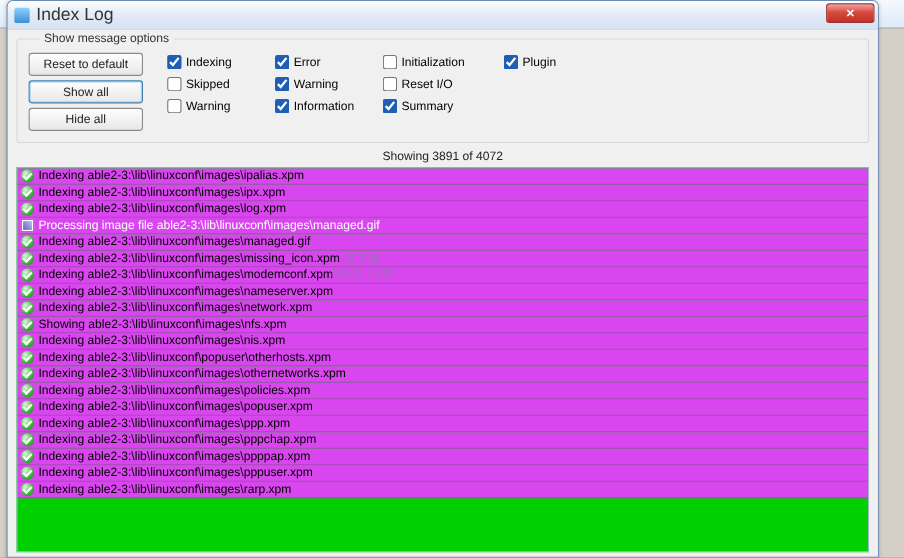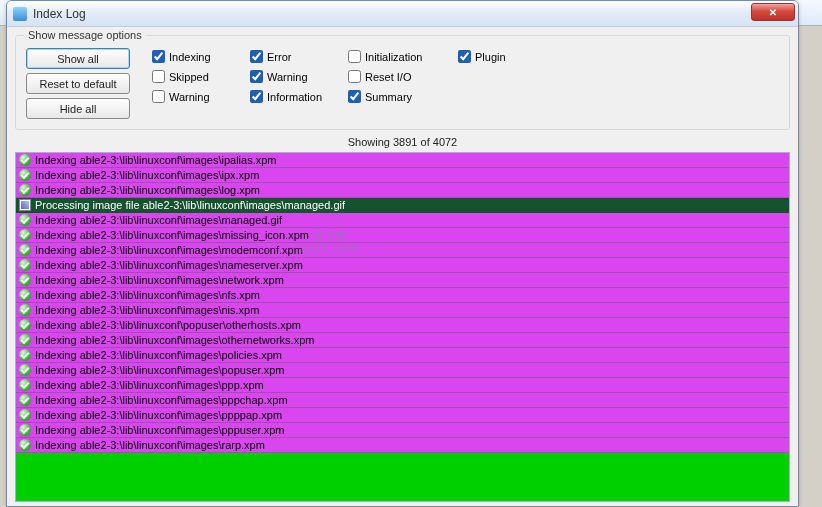--- a/index.html
+++ b/index.html
@@ -6,45 +6,45 @@
 body { background: #d4d0c8; width:822px; height:507px; overflow:hidden; position:relative; }
 
 
 .backdrop { position:absolute; top:0; left:0; right:0; height:26px; background:linear-gradient(#f5f9fe,#ddeaf9); border-bottom:1px solid #b0b0b0; }
 .backdrop-title { position:absolute; top:4px; left:115px; color:#c2c7cf; font-size:12px; font-style:italic; }
 
 
 .window { position:absolute; top:0; left:6px; width:793px; height:507px; background:#fff; border:1px solid #6d8ab0; border-radius:6px 6px 0 0; box-shadow:0 0 4px rgba(0,0,0,.2); display:flex; flex-direction:column; overflow:hidden; }
 .titlebar { height:26px; background:linear-gradient(#fefeff,#e4ecf7 45%,#d6e3f3); display:flex; align-items:center; padding:0 4px 0 6px; border-bottom:1px solid #c0cddf; position:relative; }
 .titlebar .ico { width:14px; height:14px; background:linear-gradient(#8fd1ff,#3a8ed4); border-radius:2px; margin-right:6px; }
-.titlebar .ttl { font-size:12px; color:#333; }
+.titlebar .ttl { font-size:16px; color:#333; }
 .closebtn { position:absolute; right:3px; top:2px; width:44px; height:18px; background:linear-gradient(#f4a1a0,#d64b3f 45%,#c13225); border:1px solid #933; border-radius:3px; color:#fff; display:flex; align-items:center; justify-content:center; font-weight:bold; font-size:12px; cursor:default; font-family:Arial; }
 .closebtn:before{content:"✕"; font-size:10px;}
 
 .client { flex:1; padding:8px 8px 4px 8px; display:flex; flex-direction:column; overflow:hidden; background:#f0f0f0; }
 
 
 .group { border:1px solid #d8d8d8; border-radius:3px; padding:8px 10px 10px 10px; background:#f0f0f0; margin-bottom:2px; position:relative; }
-.group-title { position:absolute; top:-7px; left:8px; background:#f0f0f0; padding:0 4px; color:#333; }
+.group-title { position:absolute; top:-7px; left:20px; background:#f0f0f0; padding:0 4px; color:#333; }
 .opts-row { display:flex; align-items:flex-start; gap:22px; }
 .btncol { display:flex; flex-direction:column; gap:4px; margin-top:4px; }
 .btn { width:104px; height:21px; border:1px solid #8a8a8a; border-radius:3px; background:linear-gradient(#fefefe,#e7e7e7); cursor:default; display:flex; align-items:center; justify-content:center; color:#222; }
 .btn.focus { border:1px solid #3c7fb1; box-shadow:0 0 0 1px #a9d4f2 inset; }
 
 .checks { display:grid; grid-template-columns:88px 88px 100px 80px; column-gap:10px; row-gap:7px; margin-top:6px; }
 .chk { display:flex; align-items:center; gap:4px; white-space:nowrap; }
 .chk input { width:13px; height:13px; accent-color:#1e5fb3; }
 
 .status-line { text-align:center; padding:4px 0 4px 0; color:#222; }
 
 
 .listwrap { flex:1; border:1px solid #9fb3c9; background:#00d000; overflow-y:scroll; overflow-x:hidden; }
 .row { display:flex; align-items:center; height:15px; padding-left:3px; border-bottom:1px solid rgba(0,100,0,.25); color:#000; white-space:nowrap; }
 .row.green { background:#d946ef; }
-.row.blue { background:#14532d; color:#fff; }
+.row.blue { background:#d946ef; color:#fff; }
 .row .ic { width:12px; height:12px; margin-right:4px; display:flex; align-items:center; justify-content:center; flex-shrink:0; }
 .ic.ok { background:radial-gradient(circle at 35% 30%, #dff7df, #35b535 60%, #118811); border-radius:50%; position:relative; }
 .ic.ok:after { content:""; position:absolute; left:2px; top:3px; width:6px; height:3px; border-left:2px solid #fff; border-bottom:2px solid #fff; transform:rotate(-45deg); }
 .ic.proc { background:#fff; border:1px solid #888; position:relative; }
 .ic.proc:after { content:""; position:absolute; left:1px; top:1px; width:8px; height:8px; background:linear-gradient(45deg,#66a,#bbf); }
 
 
 .listwrap::-webkit-scrollbar { width:17px; }
 .listwrap::-webkit-scrollbar-track { background:#e8e8e8; border-left:1px solid #ccc; }
 .listwrap::-webkit-scrollbar-thumb { background:linear-gradient(#e8eef6,#c8d7ea); border:1px solid #9ab; border-radius:2px; }
@@ -67,22 +67,22 @@
     <div class="ttl">Index Log</div>
     <div class="closebtn"></div>
   </div>
 
   <div class="client">
 
     <div class="group">
       <span class="group-title">Show message options</span>
       <div class="opts-row">
         <div class="btncol">
+          <div class="btn">Reset to default</div>
           <div class="btn focus">Show all</div>
-          <div class="btn">Reset to default</div>
           <div class="btn">Hide all</div>
         </div>
         <div class="checks">
           <label class="chk">
               <input type="checkbox" checked="" style="">
               <span>Indexing</span>
             </label>
           <label class="chk">
               <input type="checkbox" checked="" style="">
               <span>Error</span>
@@ -158,21 +158,21 @@
         <div class="row green">
           <div class="ic ok"></div>
           <span>Indexing able2-3:\lib\linuxconf\images\nameserver.xpm</span>
         </div>
         <div class="row green">
           <div class="ic ok"></div>
           <span>Indexing able2-3:\lib\linuxconf\images\network.xpm</span>
         </div>
         <div class="row green">
           <div class="ic ok"></div>
-          <span>Indexing able2-3:\lib\linuxconf\images\nfs.xpm</span>
+          <span>Showing able2-3:\lib\linuxconf\images\nfs.xpm</span>
         </div>
         <div class="row green">
           <div class="ic ok"></div>
           <span>Indexing able2-3:\lib\linuxconf\images\nis.xpm</span>
         </div>
         <div class="row green">
           <div class="ic ok"></div>
           <span>Indexing able2-3:\lib\linuxconf\popuser\otherhosts.xpm</span>
         </div>
         <div class="row green">

